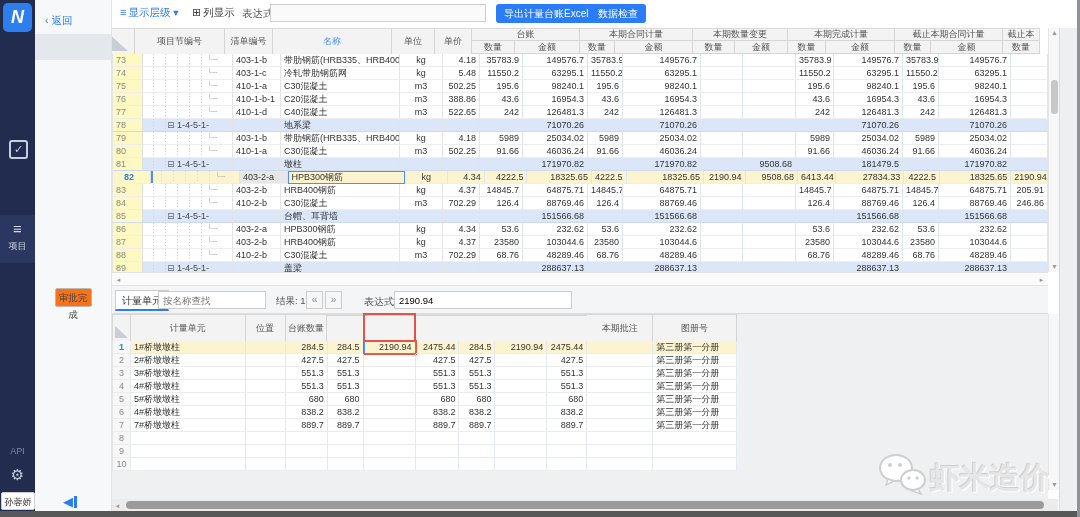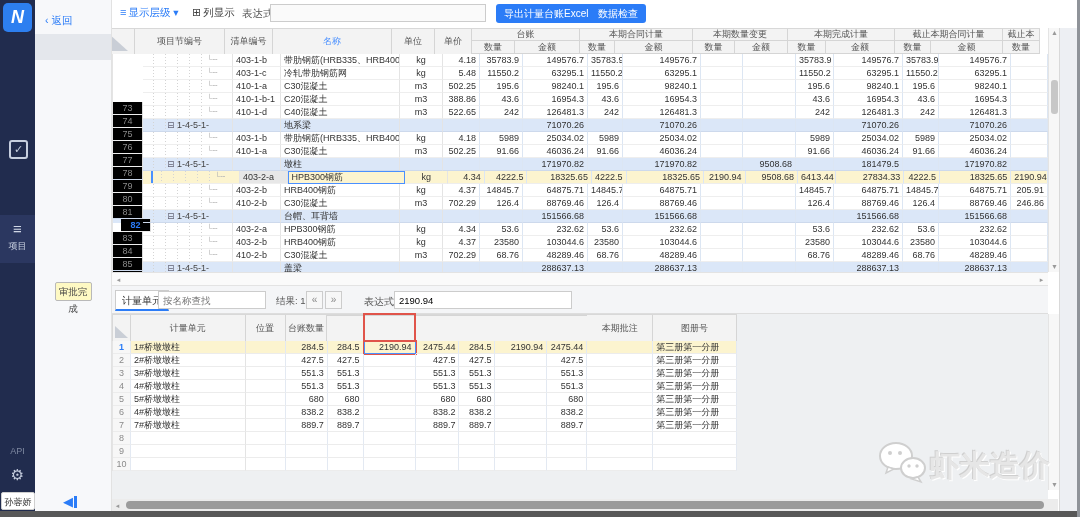--- a/index.html
+++ b/index.html
@@ -18,22 +18,22 @@
   .rail-gear{position:absolute;left:0;top:466px;width:35px;text-align:center;color:#c3cbdc;font-size:15px;}
   .user-badge{position:absolute;left:1px;top:492px;width:34px;height:18px;background:#fff;border:1px solid #cfcfcf;
         border-radius:2px;font-size:9px;line-height:18px;text-align:center;color:#333;box-sizing:border-box;z-index:9;}
   
   .sidebar{position:absolute;left:35px;top:0;width:77px;height:517px;background:#f7f8fa;border-right:1px solid #e2e2e2;box-sizing:border-box;z-index:4;}
   .proj-title{padding:6px 5px 0 6px;font-size:10px;line-height:13px;color:#333;}
   .back-link{margin:14px 12px 4px 10px;color:#2b7cf7;font-size:10.5px;}
   .menu{margin-top:6px;}
   .menu-item{height:26px;line-height:26px;text-align:center;font-size:10px;color:#3c4a66;cursor:pointer;}
   .menu-item.active{background:#e4e7ec;}
-  .approve-btn{margin:14px auto 0;display:block;width:37px;height:19px;line-height:17px;text-align:center;
-        border:1px solid #b9b9b9;border-radius:2px;background:#fef9c3;font-size:9.5px;color:#444;box-sizing:border-box;}
+  .approve-btn{margin:20px auto 0;display:block;width:37px;height:19px;line-height:17px;text-align:center;
+        border:1px solid #b9b9b9;border-radius:2px;background:#f97316;font-size:9.5px;color:#444;box-sizing:border-box;}
   .exit-ic{position:absolute;left:28px;bottom:8px;color:#2b7cf7;font-size:13px;}
   .exit-bar{display:inline-block;width:3px;height:12px;background:#2b7cf7;vertical-align:-2px;margin-left:1px;}
   
   .main-toolbar{position:absolute;left:112px;top:0;width:936px;height:28px;background:#fff;}
   .tb-link{position:absolute;top:6px;font-size:10.5px;color:#2b7cf7;}
   .tb-dark{color:#444;}
   .tb-ic{font-size:11px;margin-right:2px;}
   .expr-label{position:absolute;left:130px;top:7px;font-size:10.5px;color:#555;}
   .expr-input{position:absolute;left:158px;top:4px;width:216px;height:18px;border:1px solid #ccc;background:#fafafa;
         box-sizing:border-box;font-size:10px;padding:0 4px;}
@@ -56,21 +56,21 @@
   .mt-body{position:absolute;left:112px;top:54px;width:936px;height:218px;overflow:hidden;border-left:1px solid #e4e4e4;box-sizing:border-box;}
   .mt-row{display:flex;height:13px;background:#fff;}
   .mt-row.group{background:#dbe7f8;}
   .mt-row.sel{background:#fcf4cf;padding-left:8px;}
   .mc{height:13px;line-height:12px;font-size:9px;padding:0 3px;box-sizing:border-box;overflow:hidden;white-space:nowrap;
       border-right:1px solid #dce6f3;border-bottom:1px solid #eeeeee;color:#333;}
   .group .mc{border-bottom:1px solid #cdd9ec;}
   .m0{width:30px}.m1{width:90px}.m2{width:48px}.m3{width:119px}.m4{width:43px}.m5{width:37px}
   .m6{width:43px}.m7{width:65px}.m8{width:35px}.m9{width:78px}.m10{width:42px}.m11{width:53px}
   .m12{width:38px}.m13{width:69px}.m14{width:36px}.m15{width:72px}.m16{width:37px}
-  .mc.m0{background:#000000;color:#8a8a8a;text-align:center;border-right:1px solid #dcdcdc;margin-top:48px;}
+  .mc.m0{background:#fef9c3;color:#8a8a8a;border-right:1px solid #dcdcdc;}
   .sel .mc.m0{color:#2b7cf7;font-weight:bold;}
   .mc.m1,.mc.m2,.mc.m3{border-right-color:#e4e4e4;}
   .mc.m4{text-align:center;border-right-color:#e4e4e4;}
   .r{text-align:right;}
   .tree{position:relative;color:#555;
       background-image:repeating-linear-gradient(to bottom,#d4d4d4 0 1px,transparent 1px 3px),
         repeating-linear-gradient(to bottom,#d4d4d4 0 1px,transparent 1px 3px),
         repeating-linear-gradient(to bottom,#d4d4d4 0 1px,transparent 1px 3px),
         repeating-linear-gradient(to bottom,#d4d4d4 0 1px,transparent 1px 3px),
         repeating-linear-gradient(to bottom,#d4d4d4 0 1px,transparent 1px 3px);
@@ -120,21 +120,21 @@
   .bt-row .mc.b0{background:#f7f7f7;color:#8a8a8a;text-align:center;}
   .bt-row.sel .mc.b0{color:#2b7cf7;font-weight:bold;}
   .bt-row .mc.b1{border-right-color:#e4e4e4;}
   .bt-row.sel .mc.b5{border:1px solid #4a90ff;outline:1px solid #e0544a;line-height:10px;}
   .redbox{position:absolute;left:251px;top:27px;width:53px;height:29px;border:2px solid #e0544a;box-sizing:border-box;z-index:3;pointer-events:none;}
   
   .rtool{position:absolute;left:1059px;top:28px;width:18px;height:483px;background:#edeff3;border-left:1px solid #d9d9d9;box-sizing:border-box;z-index:2;}
   .rt-item{writing-mode:vertical-rl;text-orientation:upright;color:#2b7cf7;font-size:9.5px;letter-spacing:2px;
         margin:10px 0 0 3px;display:block;}
   
-  .watermark{position:absolute;left:878px;top:440px;width:180px;height:50px;z-index:1;}
+  .watermark{position:absolute;left:878px;top:452px;width:180px;height:50px;z-index:1;}
   .wm-text{position:absolute;left:52px;top:6px;font-size:30px;font-weight:bold;color:#e6e6e6;
         text-shadow:-1px -1px 0 #cfcfcf,1px 1px 0 #ffffff;}
   
   .edge-b{position:absolute;left:0;top:511px;width:1080px;height:6px;background:#585858;z-index:8;}
   .edge-r{position:absolute;left:1077px;top:0;width:3px;height:517px;background:#8f9399;z-index:8;}
 </style>
 </head>
 <body>
 
 <div class="rail">

